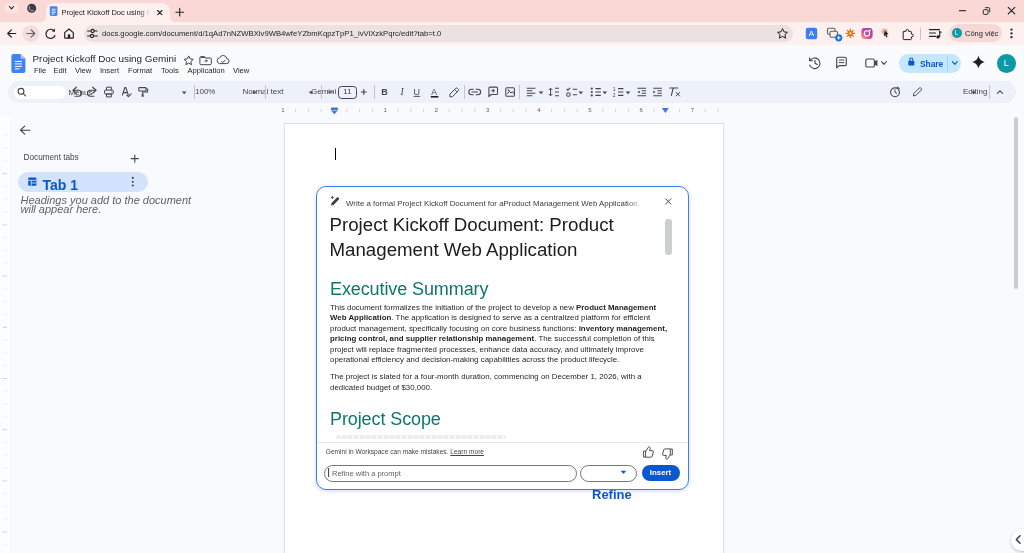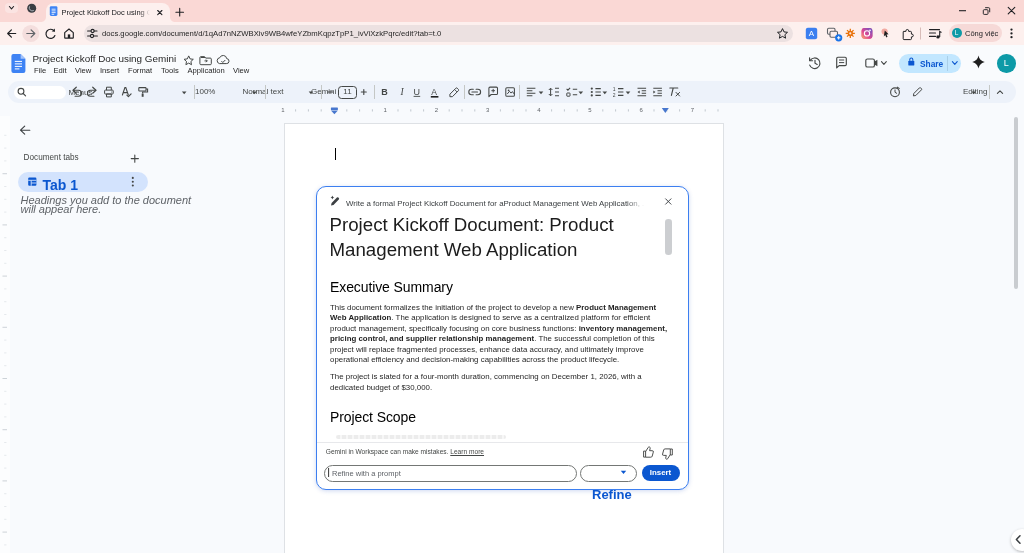--- a/index.html
+++ b/index.html
@@ -32,21 +32,21 @@
 #tab1{position:absolute;left:18.2px;top:171.8px;width:130.3px;height:19.9px;border-radius:10px;background:#d3e3fd;}
 #tab1txt{position:absolute;left:42.5px;top:177px;font-size:14px;font-weight:bold;color:#0b57d0;}
 #headhint{position:absolute;left:20.5px;top:195.5px;font-size:11px;line-height:9.4px;font-style:italic;color:#5f6368;}
 
 #page{position:absolute;left:283.5px;top:122.5px;width:438px;height:431px;background:#fff;border:1px solid #dee1e5;border-bottom:none;}
 #caret{position:absolute;left:335px;top:148px;width:1px;height:11.5px;background:#000;}
 #gemini{position:absolute;left:316px;top:186px;width:371px;height:302px;background:#fff;border:1.4px solid #3c7ff0;border-radius:10px;box-shadow:0 1px 4px rgba(60,100,200,.25);}
 #prompt{position:absolute;left:29px;top:11.5px;width:302px;font-size:7.9px;color:#3c4043;white-space:nowrap;overflow:hidden;text-align:center;-webkit-mask-image:linear-gradient(90deg,#000 93%,transparent 99%);}
 #gtitle{position:absolute;left:12.5px;top:24.5px;font-size:18.7px;line-height:25.2px;color:#1c1c1c;}
 #gthumb{position:absolute;left:348px;top:31.5px;width:6.6px;height:36.5px;border-radius:3.3px;background:#ccced1;}
-.h1g{position:absolute;left:13px;font-size:14px;color:#000000;letter-spacing:-.1px;}
+.h1g{position:absolute;left:13px;font-size:18px;color:#0f766e;letter-spacing:-.1px;}
 .bodyg{position:absolute;left:13px;font-size:7.85px;line-height:10.55px;color:#1f1f1f;letter-spacing:.02px;}
 #fadebar{position:absolute;left:19px;top:248px;width:170px;height:3.8px;border-radius:2px;background:repeating-linear-gradient(90deg,#e9e9e9 0 4px,#f6f6f6 4px 6px);filter:blur(.6px);opacity:.85;}
 #gsep{position:absolute;left:0;top:255px;width:100%;height:1px;background:#e7e8eb;}
 #gfoot{position:absolute;left:8.8px;top:261px;font-size:6.6px;color:#444746;}
 #ginput{position:absolute;left:6.5px;top:277.5px;width:251px;height:15px;border:1px solid #747775;border-radius:8.5px;background:#fff;}
 #refine{position:absolute;left:263px;top:277.5px;width:55px;height:15px;border:1px solid #747775;border-radius:8.5px;}
 #insert{position:absolute;left:324.5px;top:277.5px;width:38px;height:16.5px;border-radius:8.5px;background:#0b57d0;color:#fff;font-size:7.9px;font-weight:bold;text-align:center;line-height:16.5px;}
 #scrollv{position:absolute;left:1013.5px;top:117px;width:4px;height:172px;border-radius:2px;background:#c9ccd0;}
 #collapsebtn{position:absolute;left:1010.5px;top:528.5px;width:22px;height:22px;border-radius:50%;background:#fff;box-shadow:0 1px 3px rgba(0,0,0,.25);}
 </style>

